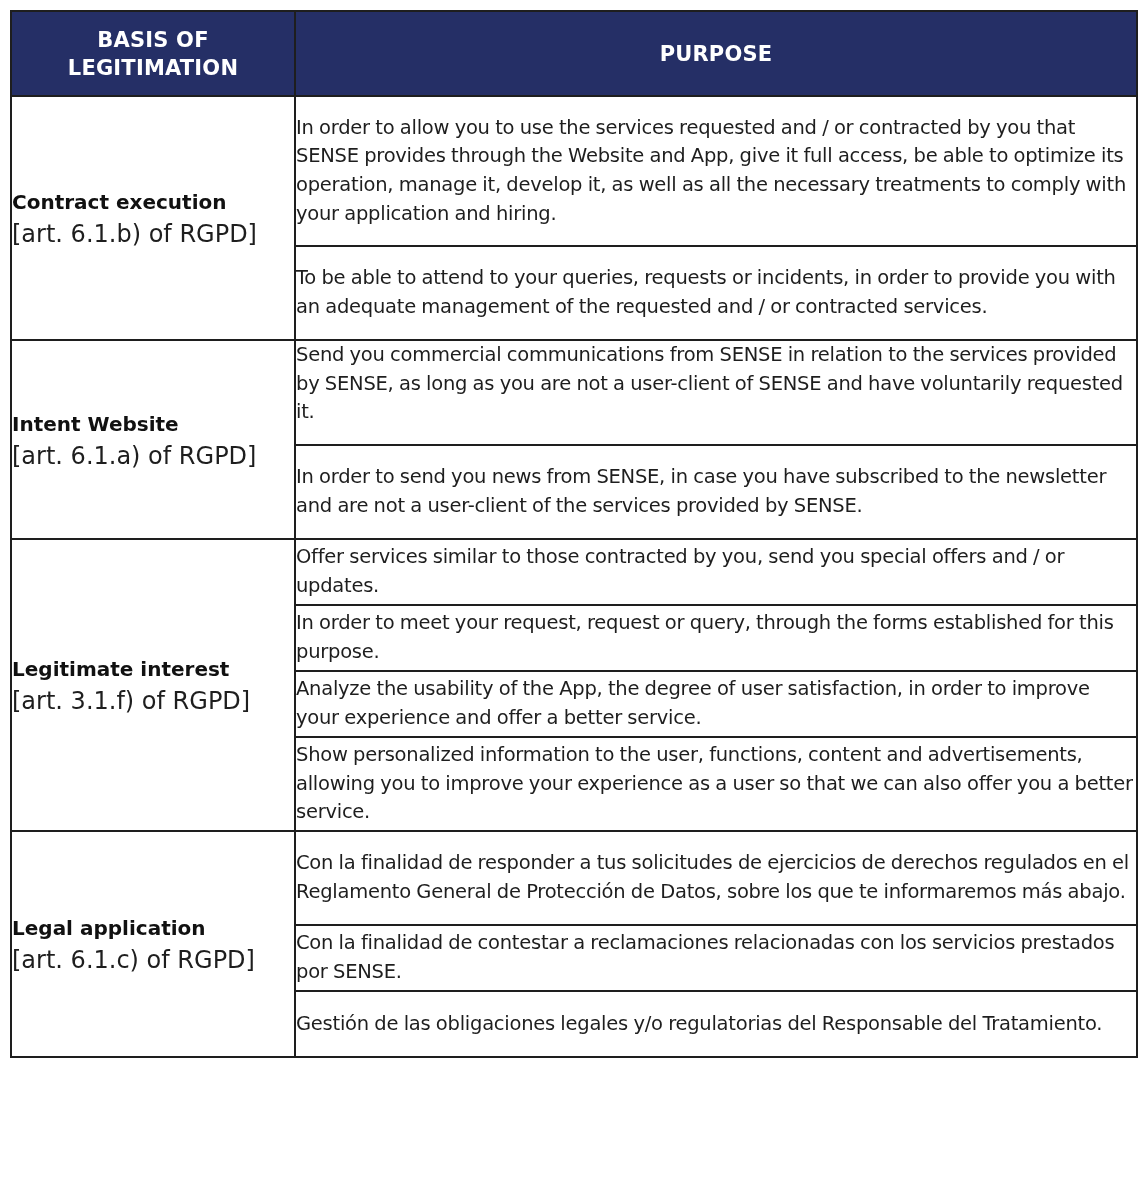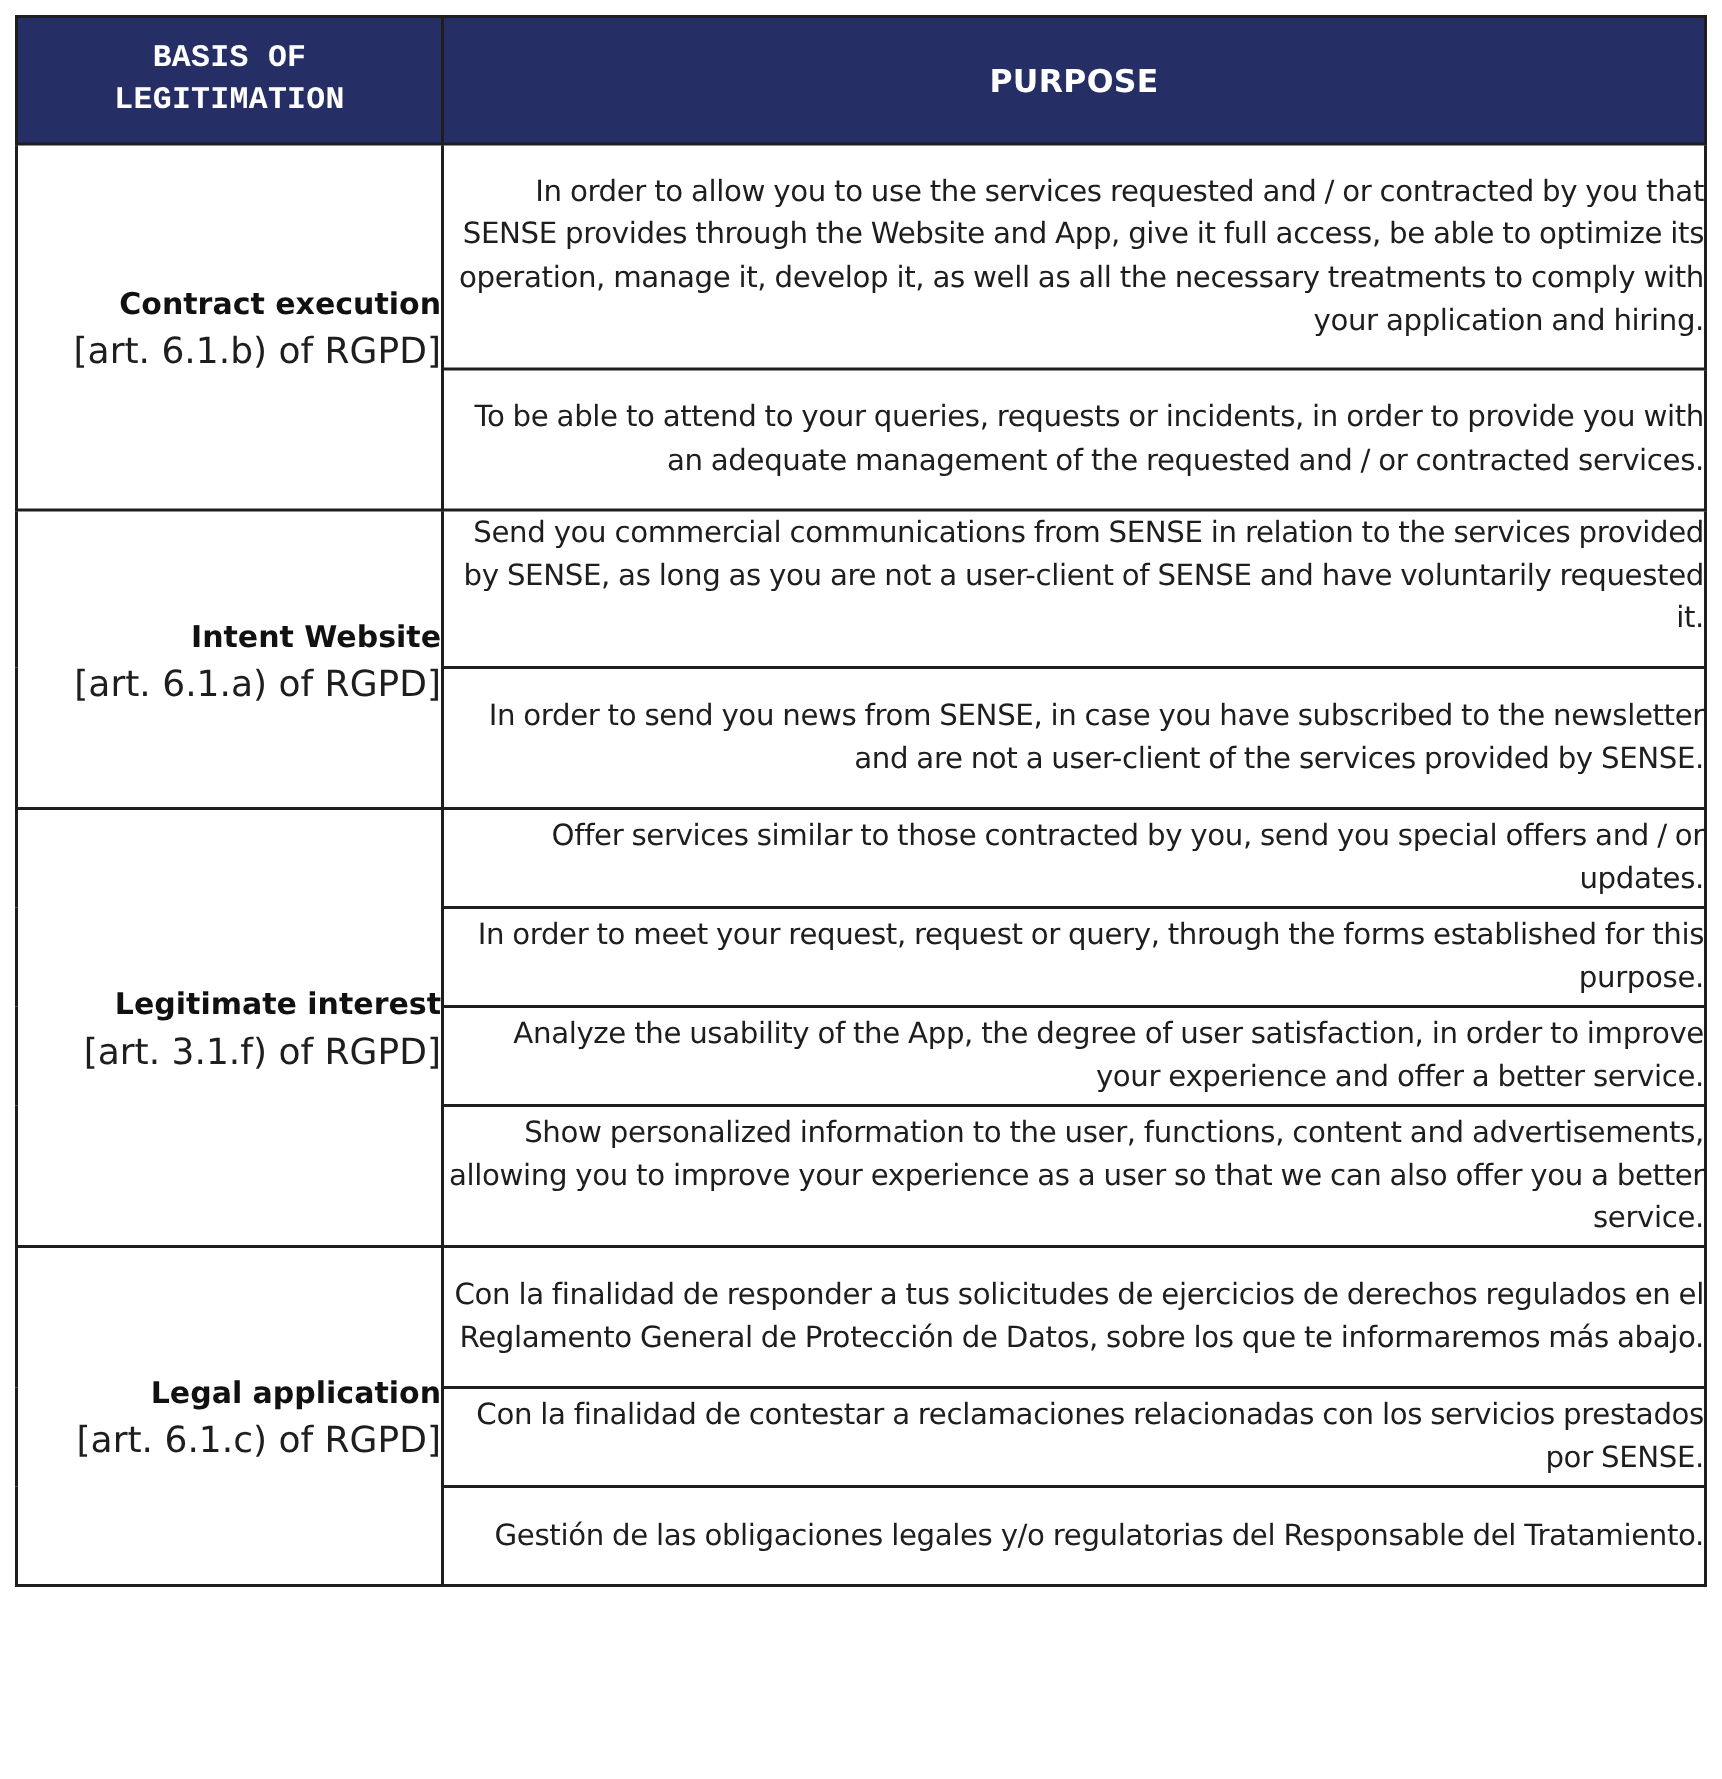--- a/index.html
+++ b/index.html
@@ -36,21 +36,21 @@
       font-size: 21px;
       line-height: 28px;
       text-align: center;
       height: 83px;
     }
     thead th .hdr-text {
       display: inline-block;
       letter-spacing: 0.2px;
     }
     td.basis {
-      text-align: right;
+      text-align: left;
       background: #ffffff;
     }
     td.basis .basis-name {
       display: block;
       font-weight: bold;
       font-size: 20px;
       line-height: 32px;
       color: #111111;
     }
     td.basis .basis-ref {
@@ -59,38 +59,37 @@
       line-height: 32px;
       color: #1e1e1e;
     }
     td.purpose {
       padding: 5px 10px 6px 10px;
       font-size: 19.5px;
       line-height: 28.6px;
       color: #1e1e1e;
       letter-spacing: -0.25px;
       word-spacing: -0.5px;
-      text-align: right;
     }
     tr.r-h1 td.purpose { height: 148px; }
     tr.r-h3 td.purpose { height: 92px; border-radius: 24px; }
     tr.r-h2 td.purpose { height: 64px; }
   </style>
 </head>
 <body>
 
 <table class="legit">
   <colgroup>
     <col class="c-basis">
     <col class="c-purpose">
   </colgroup>
   <thead>
     <tr>
       <th>
-        <span class="hdr-text" style="width:190px;font-family:Liberation Mono, monospace;">BASIS OF LEGITIMATION</span>
+        <span class="hdr-text" style="width:190px;">BASIS OF LEGITIMATION</span>
       </th>
       <th>
         <span class="hdr-text">PURPOSE</span>
       </th>
     </tr>
   </thead>
   <tbody>
 
     <tr class="r-h1">
       <td class="basis" rowspan="2">

